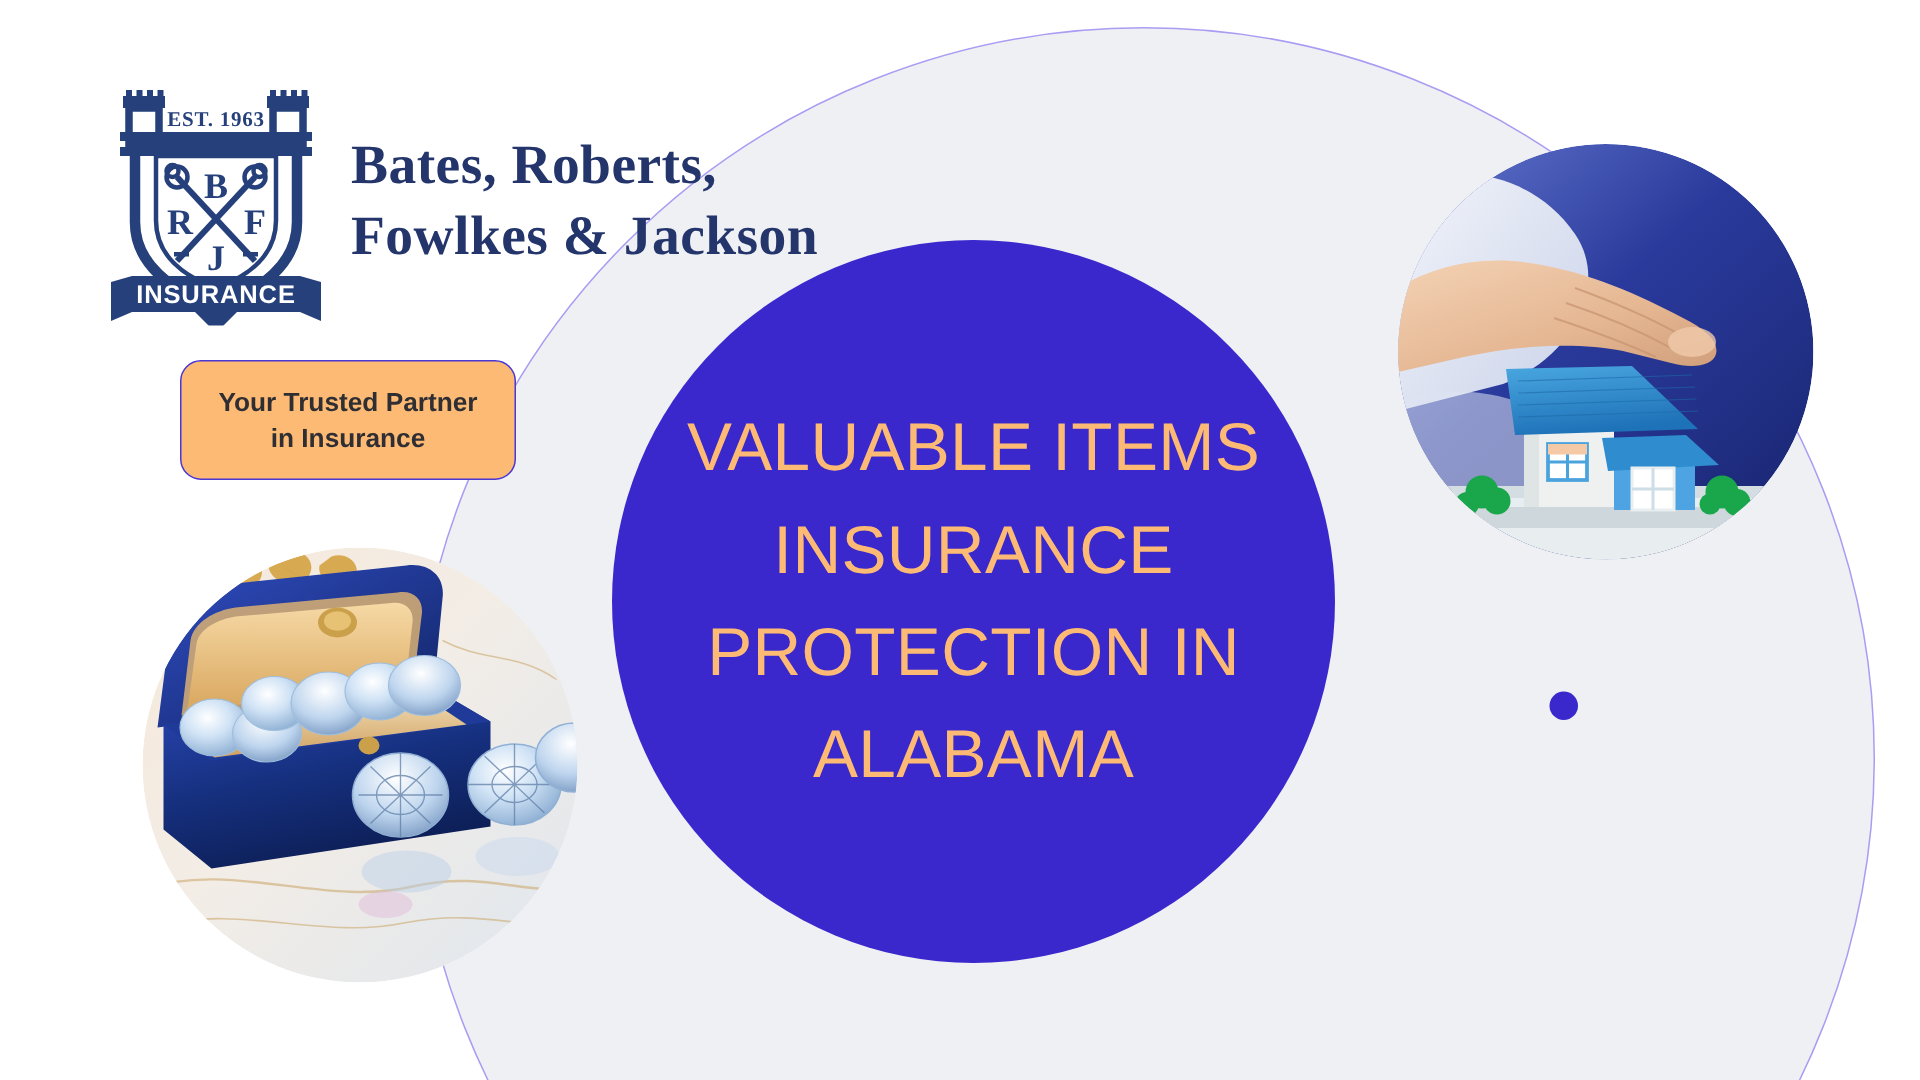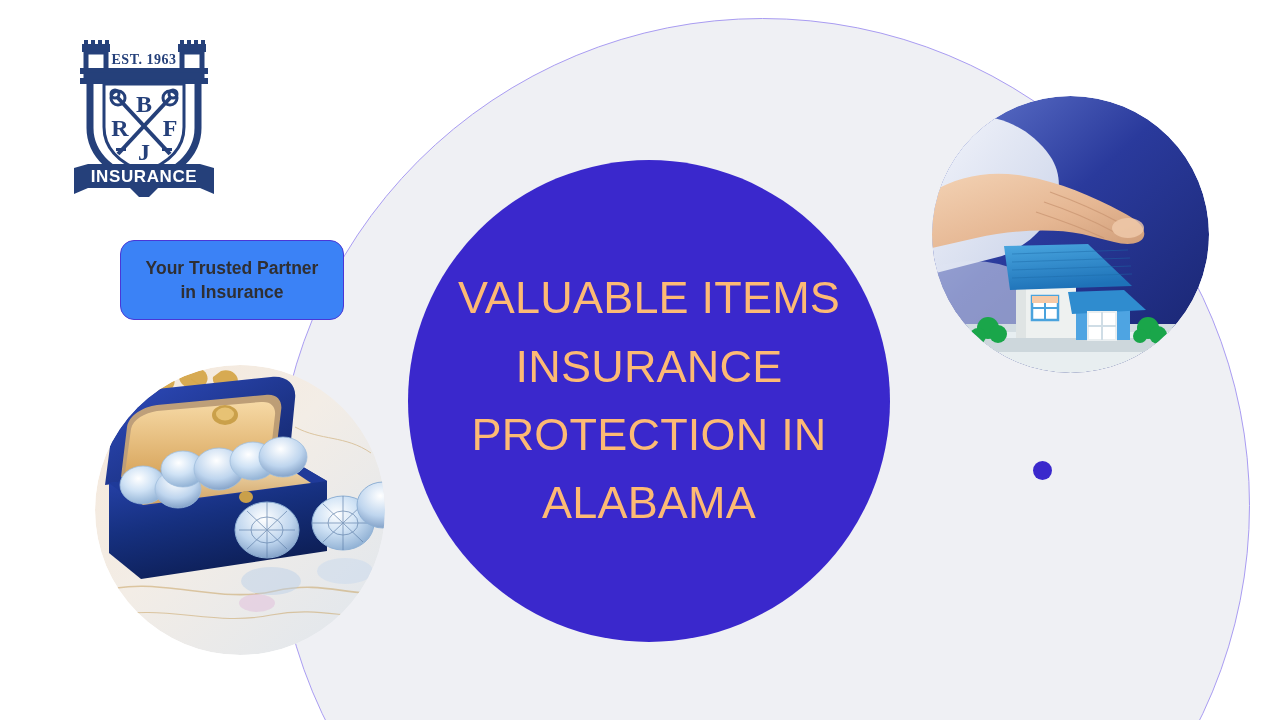--- a/index.html
+++ b/index.html
@@ -46,40 +46,40 @@
     text-align:center;
     letter-spacing:0.2px;
     width:430px;
     text-transform:uppercase;
     font-family:"Liberation Sans", sans-serif;
   }
 
   
   .logo-lockup {
     position:absolute;
-    left:70px; top:32px;
+    left:70px; top:52px;
     display:flex;
     align-items:center;
     gap:16px;
   }
   .crest { width:148px; height:165px; display:block; }
   .brand-name {
     color:#23356b;
     font-family:"Liberation Serif", serif;
     font-size:37px;
     font-weight:700;
     line-height:1.27;
     letter-spacing:0.3px;
     white-space:pre-line;
   }
 
   
   .badge {
     position:absolute;
-    background:#3b82f6;
+    background:#fdba74;
     border:1.6px solid #4a37d6;
     border-radius:14px;
     display:flex;
     align-items:center;
     justify-content:center;
     text-align:center;
     color:#2f2f33;
     font-weight:700;
     line-height:1.38;
     font-size:17.5px;
@@ -335,20 +335,22 @@
 
       <g fill="#25407a" font-family="Liberation Serif, serif" font-weight="700" text-anchor="middle">
         <text x="74" y="32" font-size="14" letter-spacing="0.5">EST. 1963</text>
         <text x="74" y="80" font-size="24">B</text>
         <text x="50" y="104" font-size="24">R</text>
         <text x="100" y="104" font-size="24">F</text>
         <text x="74" y="128" font-size="24">J</text>
       </g>
       <text x="74" y="150" fill="#ffffff" font-family="Liberation Sans, sans-serif" font-size="17" font-weight="700" text-anchor="middle" letter-spacing="0.6">INSURANCE</text>
     </svg>
+    <div class="brand-name">Bates, Roberts,
+Fowlkes &amp; Jackson</div>
   </div>
 
   <div class="badge badge-left">Your Trusted Partner
 in Insurance</div>
 
   <div class="connector-dot"></div>
 
 
 </div>
 

